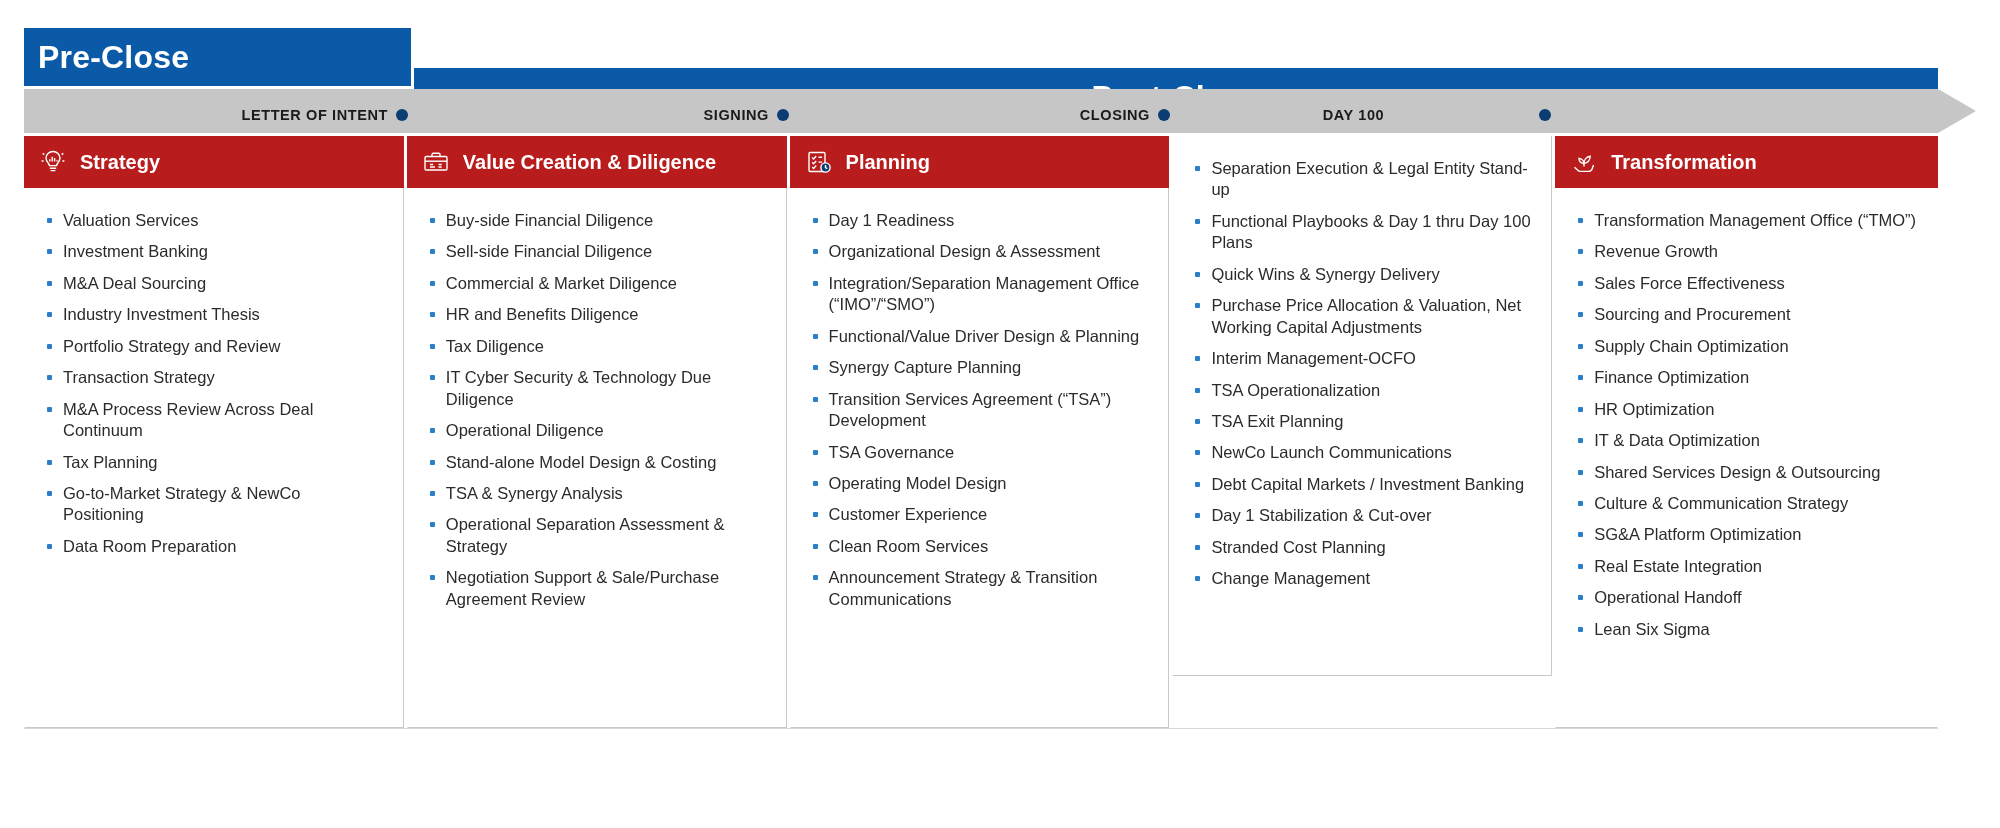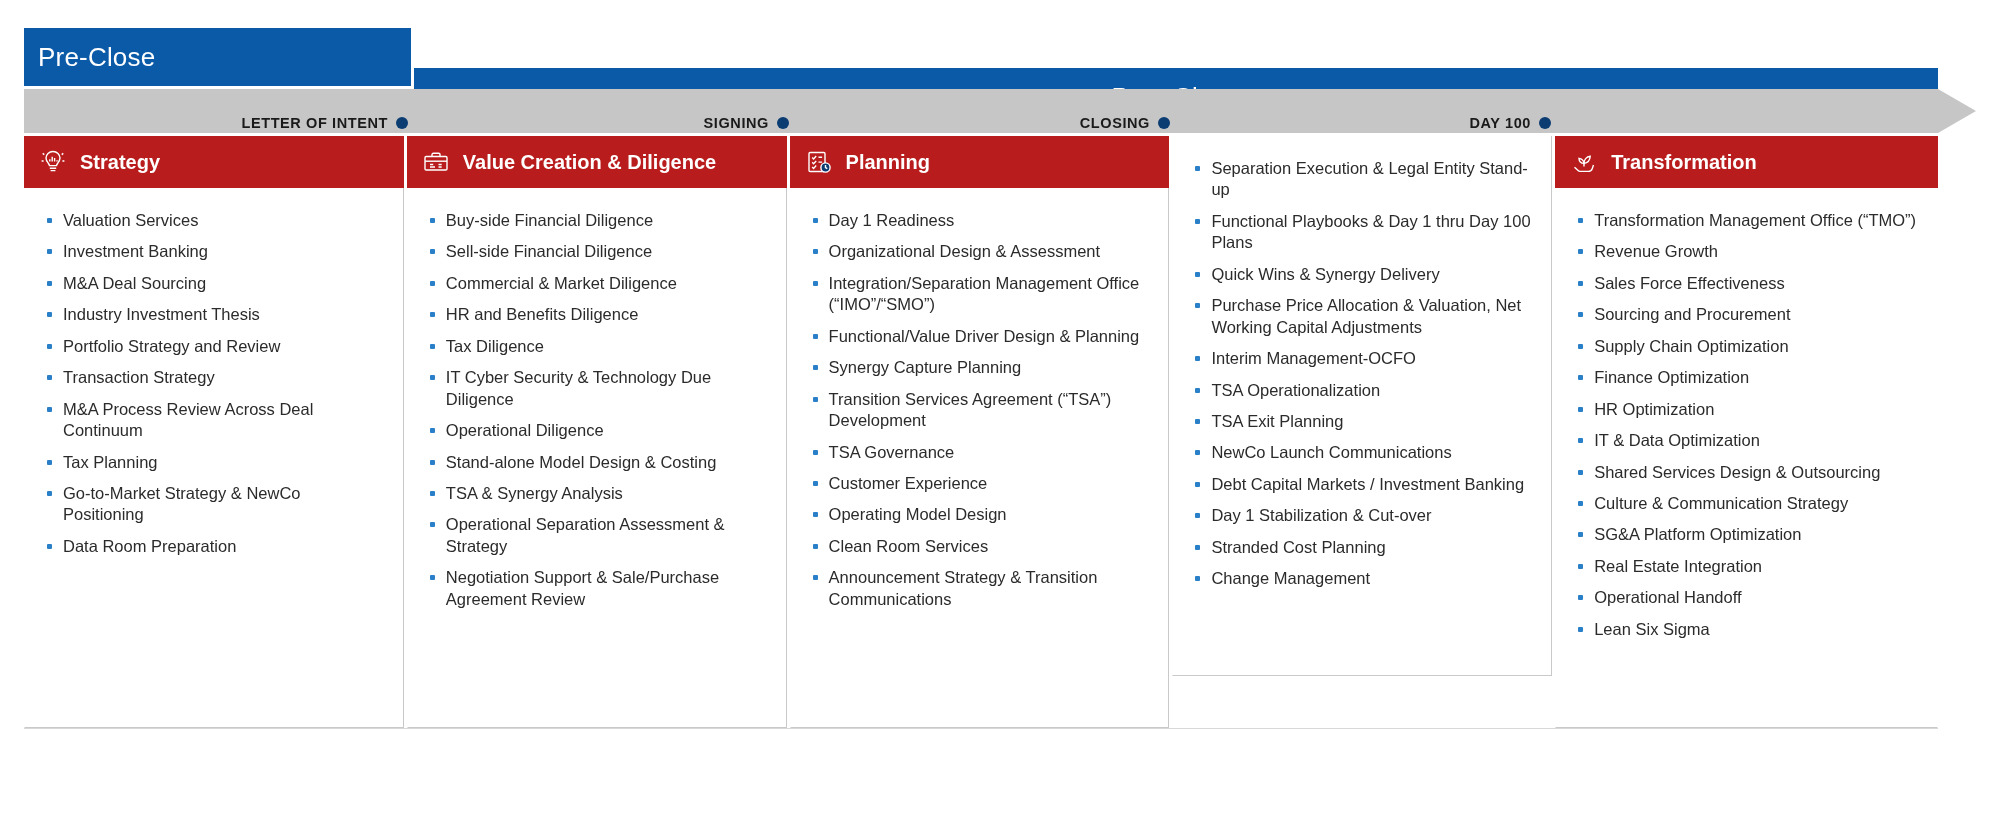--- a/index.html
+++ b/index.html
@@ -46,22 +46,22 @@
     padding-left: 14px;
     justify-content: flex-start;
     border-right: 3px solid #ffffff;
   }
   .phase-post {
     flex: 1;
     justify-content: center;
     margin-top: 40px;
   }
   .phase-label {
-    font-size: 26px;
-    font-weight: normal;
+    font-size: 32px;
+    font-weight: bold;
     letter-spacing: 0.2px;
     text-align: right;
   }
 
   
   .milestone-band {
     position: relative;
     width: 1952px;
     height: 44px;
     margin-top: 3px;
@@ -69,21 +69,21 @@
   .arrow-bg {
     position: absolute;
     left: 0;
     top: 0;
     width: 1952px;
     height: 44px;
   }
   .milestones {
     position: absolute;
     left: 0;
-    top: 12px;
+    top: 4px;
     width: 1914px;
     height: 44px;
     display: flex;
   }
   .milestone {
     position: relative;
     height: 44px;
     display: flex;
     align-items: center;
     justify-content: flex-end;
@@ -214,21 +214,21 @@
           <span class="milestone-dot"></span>
         </div>
         <div class="milestone" style="width:381px;">
           <span class="milestone-label">SIGNING</span>
           <span class="milestone-dot"></span>
         </div>
         <div class="milestone" style="width:381px;">
           <span class="milestone-label">CLOSING</span>
           <span class="milestone-dot"></span>
         </div>
-        <div class="milestone" style="width:381px;">
+        <div class="milestone" style="width:381px;justify-content:center;">
           <span class="milestone-label">DAY 100</span>
           <span class="milestone-dot"></span>
         </div>
         <div class="milestone" style="width:381px;"></div>
       </div>
     </div>
 
     <div class="columns">
 
       <div class="col" style="width:381px;">
@@ -304,22 +304,22 @@
         </div>
         <div class="col-body">
           <ul class="items">
             <li>Day 1 Readiness</li>
             <li>Organizational Design &amp; Assessment</li>
             <li>Integration/Separation Management Office (“IMO”/“SMO”)</li>
             <li>Functional/Value Driver Design &amp; Planning</li>
             <li>Synergy Capture Planning</li>
             <li>Transition Services Agreement (“TSA”) Development</li>
             <li>TSA Governance</li>
+            <li>Operating Model Design</li>
             <li>Customer Experience</li>
-            <li>Operating Model Design</li>
             <li>Clean Room Services</li>
             <li>Announcement Strategy &amp; Transition Communications</li>
           </ul>
         </div>
       </div>
 
       <div class="col" style="width:381px;">
         <div class="col-body">
           <ul class="items">
             <li>Separation Execution &amp; Legal Entity Stand-up</li>

